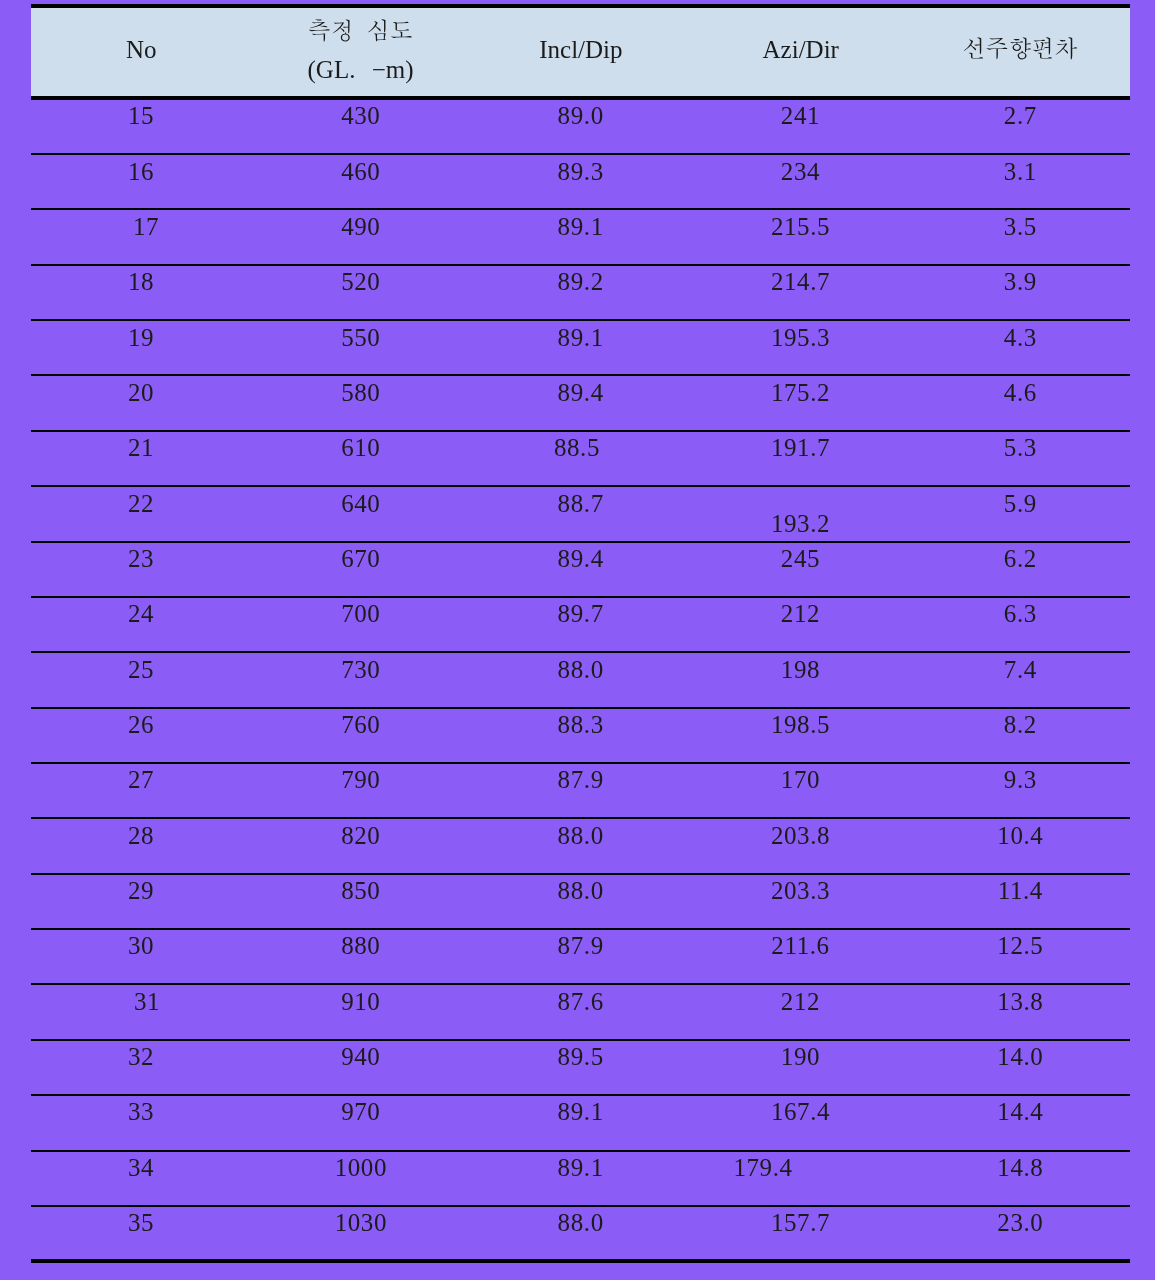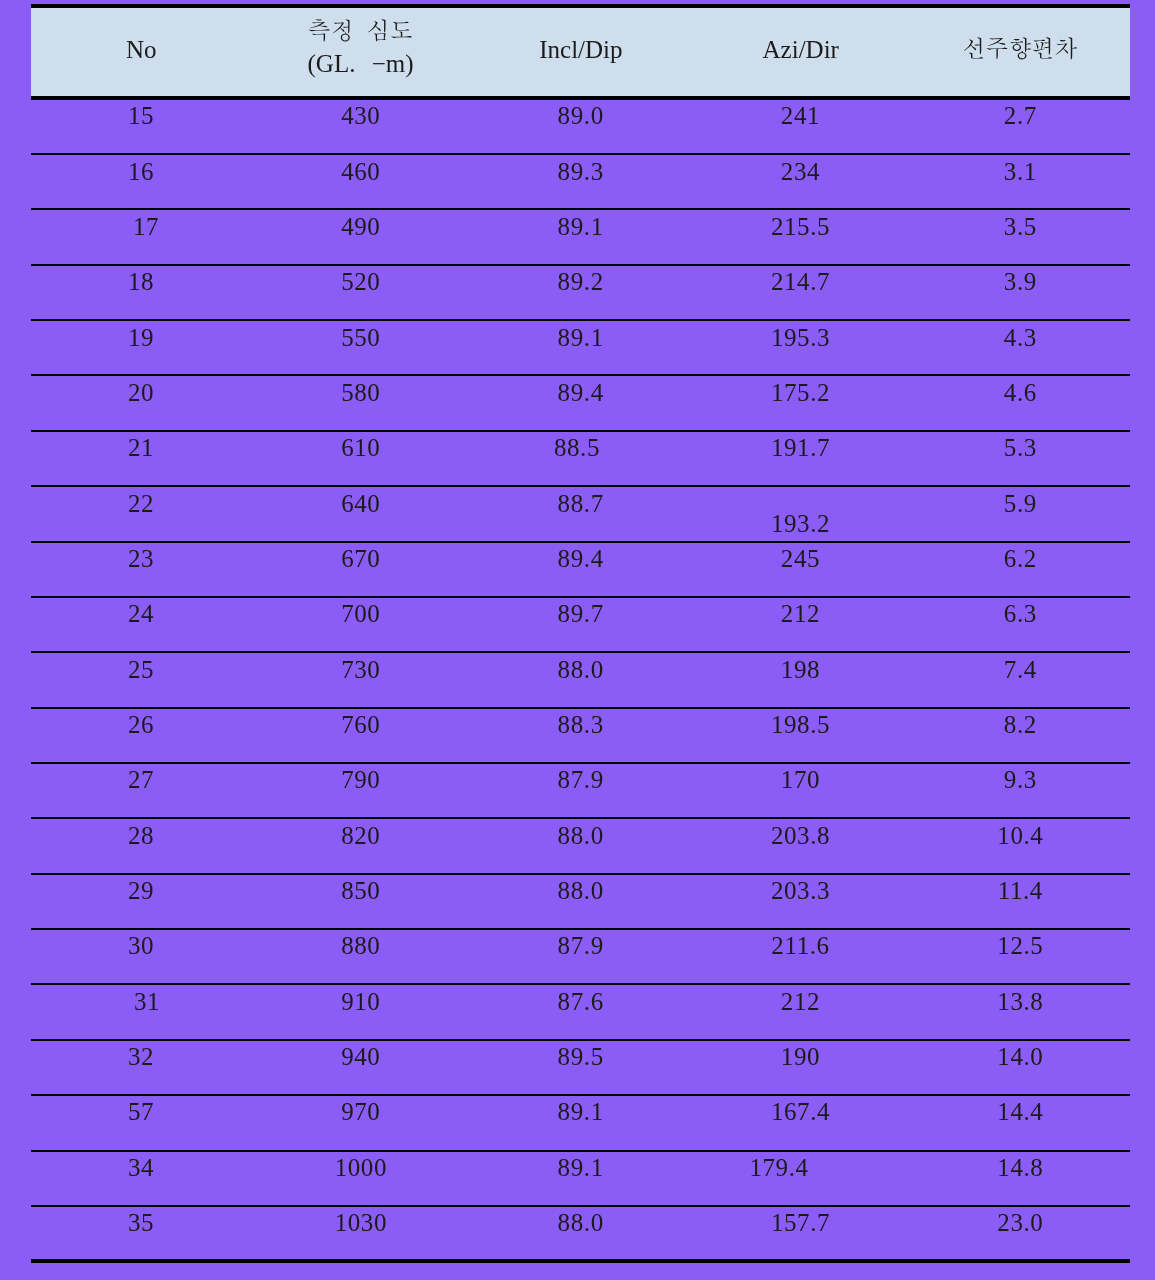--- a/index.html
+++ b/index.html
@@ -50,21 +50,21 @@
     <div class="rule thick" style="top:92.15px"></div>
 
     <div class="header-row">
       <div class="hcell" style="left:0.5px; top:32.16px">No</div>
       <div class="kocell" style="left:219.84px; top:11.1px">
         <svg class="ko-svg" width="102.75" height="32" viewBox="1.15 -24 102.75 32">
           <path d="M13.3 -16.2 14.1 -16.2Q12.2 -14.5 9 -13.2Q6.2 -12 2.6 -11.2Q2 -11.1 2.1 -10.9Q2.1 -10.8 2.7 -10.8Q5.6 -11.3 7.7 -11.9Q9.5 -12.4 11.3 -13.2Q11.9 -13 13.2 -12.7Q13.9 -12.6 15.6 -12.3Q16.6 -12.1 17.1 -12Q17.9 -11.8 18.5 -11.7Q19.4 -11.5 19.6 -11.9Q19.8 -12.3 19 -12.6Q17.5 -13.1 16.8 -13.2Q16.4 -13.3 15.8 -13.2L14.9 -13.1Q14.3 -13.1 13.3 -13.2Q12.2 -13.3 12.1 -13.6Q12.8 -13.9 13.8 -14.5Q14.4 -14.8 15.3 -15.5L16.1 -15.9Q17.1 -16.4 17.1 -16.7Q17.1 -16.9 16.1 -17Q15.3 -17.1 15 -17Q14.8 -17 14.6 -16.9Q14.5 -16.9 14.4 -16.9Q14.2 -16.8 14.1 -16.8L13.1 -16.7Q10.1 -16.6 8.7 -16.6Q6.6 -16.6 4.9 -16.8Q4 -17 4 -16.8Q3.9 -16.7 4.4 -16.4Q5.8 -15.7 6.3 -15.6Q6.6 -15.5 6.9 -15.7Q7 -15.7 7.1 -15.8Q7.2 -15.8 7.4 -15.9Q8.4 -16 10.2 -16.1Q11.4 -16.1 13.3 -16.2ZM9.7 -18.5 10.6 -18.5Q11.4 -18.4 11.9 -18.4Q12.8 -18.4 12.9 -18.5Q13.3 -18.5 13.5 -18.7Q13.7 -18.9 13.7 -19.1Q13.7 -19.3 13.4 -19.4Q13.2 -19.5 12.7 -19.5Q11.8 -19.5 10.8 -19.5Q9.2 -19.6 8.3 -19.8Q7.8 -20 7.7 -19.9Q7.6 -19.8 8 -19.5Q8.5 -19.1 8.8 -18.9Q9.4 -18.6 9.7 -18.5ZM17.3 -9.3 16.4 -9.3 12.7 -9.1Q8 -8.9 6.2 -8.9Q3.1 -8.9 1.9 -9.2Q1.3 -9.4 1.2 -9.2Q1.1 -9 1.5 -8.8Q3.3 -7.9 3.9 -7.7Q4.3 -7.6 4.6 -7.8Q4.8 -7.9 4.9 -8Q5.1 -8.1 5.3 -8.1Q6.9 -8.3 8.9 -8.4Q11.1 -8.5 12.1 -8.5L13.9 -8.5Q16.3 -8.6 17.5 -8.5Q19.6 -8.5 21 -8.4Q21.3 -8.4 21.5 -8.6Q21.7 -8.8 21.7 -9Q21.8 -9.3 21.5 -9.5Q21.3 -9.7 20.8 -9.8Q19.6 -9.9 19 -9.8Q18.7 -9.8 18.3 -9.6Q18.1 -9.5 17.9 -9.5Q17.6 -9.4 17.3 -9.3ZM15.8 -4.7V1.8Q15.8 2.8 16.2 2.7Q16.6 2.5 16.9 1.6Q17.1 0.6 17.2 -0.8Q17.2 -1.8 17.2 -4.4Q17.2 -4.5 17.3 -4.6Q17.3 -4.7 17.4 -4.9Q17.5 -5.2 17.4 -5.3Q17.2 -5.5 16.4 -5.5Q15.9 -5.6 15.7 -5.5Q15.5 -5.5 15.3 -5.4Q15.2 -5.3 15.1 -5.3Q15 -5.3 14.8 -5.3H14.5Q11.1 -5.1 9.4 -5.1Q6.3 -5 4.9 -5.2Q4.3 -5.3 4.3 -5.2Q4.2 -5 4.7 -4.7Q5.9 -4.1 6.4 -4Q6.7 -4 7.1 -4.2Q7.4 -4.2 7.5 -4.3Q7.8 -4.4 8.1 -4.4Q10.8 -4.5 12.4 -4.5Q14.8 -4.7 15.8 -4.7Z M28.8 -15.4 29 -15.5 30.6 -15.6 34.3 -15.8Q33.2 -13.4 30.8 -10.9Q28.4 -8.3 25.3 -6.2Q24.8 -5.8 24.8 -5.7Q24.9 -5.6 25.5 -5.9Q27.4 -6.9 29.2 -8.2Q30.9 -9.5 32.4 -11.1Q33.2 -10.2 34.2 -8.9Q34.9 -8.1 35.5 -7.4Q35.8 -7 36 -7Q36.3 -6.9 36.5 -7.1Q36.6 -7.3 36.5 -7.8Q36.4 -8.3 36 -8.9Q35.8 -9.3 35.5 -9.5Q35.3 -9.6 35 -9.7Q34.5 -9.9 34.2 -10.2Q33.5 -10.6 32.8 -11.5Q33.7 -12.5 34.4 -13.5Q35 -14.4 35.7 -15.6L35.9 -15.9Q36.2 -16.2 36.2 -16.4Q36.1 -16.5 35.3 -16.6Q34.8 -16.6 34.5 -16.6Q34.4 -16.5 34.2 -16.5Q34.1 -16.5 34.1 -16.4Q34 -16.4 33.9 -16.4L33.4 -16.4Q31.4 -16.2 30.2 -16.2Q28.1 -16.2 26.7 -16.3Q25.9 -16.5 25.9 -16.4Q25.8 -16.2 26.2 -15.9Q27.4 -15.3 27.7 -15.1Q28 -15.1 28.3 -15.2Q28.4 -15.3 28.5 -15.3Q28.6 -15.4 28.8 -15.4ZM36.7 -5.3 36.4 -5.3Q34.5 -4.9 33.6 -3.7Q32.8 -2.5 33 -1.1Q33.2 0.4 34.3 1.4Q35.6 2.5 37.6 2.5Q39.5 2.5 40.7 1.3Q41.8 0.3 41.9 -1.2Q42 -2.7 41.1 -3.8Q40.1 -5.1 38.2 -5.3Q38.2 -5.4 38.3 -5.5Q38.3 -5.5 38.3 -5.6Q38.5 -5.8 38.5 -6Q38.4 -6.2 37.8 -6.5Q37.2 -6.7 37.1 -6.5Q37 -6.4 37.3 -6.1Q37.5 -5.8 37.3 -5.6Q37.2 -5.4 36.7 -5.3ZM37.4 -4.6Q38.8 -4.6 39.7 -3.7Q40.5 -2.8 40.6 -1.6Q40.6 -0.4 39.9 0.5Q39 1.4 37.5 1.4Q35.9 1.4 35 0.5Q34.2 -0.4 34.2 -1.6Q34.2 -2.8 35 -3.7Q35.9 -4.6 37.4 -4.6ZM40.3 -17.2V-12.3Q39.6 -12.2 38.3 -12.2Q37.1 -12.2 35.9 -12.2Q35.2 -12.3 35.2 -12.1Q35.2 -11.9 35.6 -11.6Q36.5 -11.2 36.8 -11.2Q37 -11.1 37.3 -11.2Q37.4 -11.3 37.6 -11.4Q37.7 -11.5 38 -11.5L40.3 -11.6V-7.4Q40.3 -6.3 40.5 -5.8Q40.6 -5.4 40.9 -5.7Q41.3 -6.2 41.4 -7.1Q41.6 -8 41.6 -9.5L41.7 -17.6L41.7 -18Q41.8 -18.4 41.7 -18.5Q41.6 -18.8 41 -19Q40.5 -19.2 39.9 -19.3Q39.1 -19.6 38.4 -19.6Q37.5 -19.6 37.6 -19.3Q37.7 -19.2 38.2 -18.9Q39.2 -18.5 39.7 -18.1Q40.2 -17.7 40.3 -17.2Z M67.7 -4.3V-4.1Q67.8 -3.3 67.9 -1.9Q67.9 -1.1 68 0.3L68.1 1.5Q68.2 2.5 68.6 2.4Q69 2.2 69.3 1.2Q70.1 1.2 72.7 1.1Q74.1 1.1 76.6 1H77.2Q77.8 1 77.8 0.6Q77.7 0.2 76.9 0.1L76.9 -0.5Q77.1 -1.7 77.2 -2.5Q77.4 -3.8 77.6 -4.6Q77.6 -4.8 77.6 -4.9Q77.7 -5 77.8 -5.1Q78 -5.5 77.9 -5.6Q77.8 -5.8 76.9 -5.8Q76.3 -5.8 76 -5.8Q75.9 -5.7 75.8 -5.7Q75.7 -5.6 75.7 -5.6Q75.6 -5.6 75.4 -5.6Q74.7 -5.5 72.3 -5.4Q70.3 -5.4 69.2 -5.3Q68.7 -5.5 68.1 -5.6Q67.3 -5.6 66.7 -5.6Q65.9 -5.6 65.9 -5.3Q65.9 -5.2 66.4 -5Q66.9 -4.9 67.2 -4.7Q67.6 -4.5 67.7 -4.3ZM69.1 -4.3Q69.1 -4.4 69.2 -4.5Q69.2 -4.6 69.3 -4.6L69.4 -4.7L73.2 -4.9L76 -4.9V-4.2Q76 -2.7 76 -1.8Q76 -0.4 76 0.1L75.9 0.2Q75.4 0.3 75.3 0.3Q75 0.4 74.6 0.5L69.3 0.6ZM76.2 -17.6V-7.6Q76.2 -6.6 76.6 -6.5Q76.9 -6.5 77.3 -7.4Q77.4 -8 77.5 -9Q77.6 -9.8 77.6 -10.7L77.6 -17.9L77.7 -18.4Q77.8 -18.7 77.7 -18.8Q77.6 -19 77 -19.2Q76.5 -19.4 75.8 -19.6Q75 -19.8 74.4 -19.8Q73.7 -19.7 73.6 -19.6Q73.5 -19.4 74.2 -19.1Q75.2 -18.7 75.7 -18.3Q76.2 -17.9 76.2 -17.6ZM67.9 -15.8 67.9 -15.7Q67.1 -13.7 65.3 -11.5Q63.3 -9.1 61 -7.4Q60.4 -7 60.4 -6.9Q60.5 -6.7 61.3 -7.1Q63.2 -8.2 65 -9.8Q66.7 -11.3 67.7 -12.6L71.5 -8.5Q71.9 -8.1 72.3 -7.9Q72.6 -7.8 72.8 -8Q73 -8.2 72.9 -8.7Q72.8 -9.1 72.5 -9.6Q71.9 -10.3 71.5 -10.7Q71.2 -10.9 70.7 -11.1Q70.4 -11.2 70.3 -11.3Q69.9 -11.5 69.6 -11.7Q69.2 -12 68.8 -12.4Q68.4 -12.8 68.1 -13.1Q68.3 -13.5 68.7 -14.2Q69.1 -14.8 69.5 -15.5L69.6 -15.7Q69.9 -16 69.8 -16.2Q69.8 -16.4 69.5 -16.6Q69.1 -16.9 68.5 -17.2Q67.8 -17.6 67.2 -17.8Q66.3 -17.9 66.3 -17.6Q66.3 -17.4 66.7 -17.2Q67.2 -16.9 67.5 -16.5Q67.9 -16.1 67.9 -15.8Z M87.7 -15.1 87.7 -10.1Q87.7 -9.3 88.3 -8.8Q88.8 -8.4 89.5 -8.4H90.2Q93.5 -8.4 95.5 -8.4Q99.2 -8.4 100.2 -8.4Q100.6 -8.4 100.8 -8.6Q101.1 -8.8 101 -9.1Q101 -9.3 100.8 -9.5Q100.5 -9.7 100 -9.7Q99.1 -9.7 98.5 -9.6Q98.2 -9.5 97.8 -9.3Q97.6 -9.2 97.4 -9.1Q97.1 -9.1 96.6 -9Q95 -9 92.9 -8.9Q91 -8.9 89.9 -9Q89.4 -9 89.3 -9.2Q89.1 -9.4 89.1 -9.8V-15.2Q89.1 -15.5 89.2 -15.5Q89.3 -15.6 89.4 -15.6L89.6 -15.7Q92.2 -15.7 94 -15.8Q97.2 -15.8 99.6 -15.9Q100.1 -15.9 100.4 -16.1Q100.6 -16.3 100.6 -16.5Q100.6 -16.8 100.3 -17Q100 -17.2 99.5 -17.2Q98.5 -17.2 98 -17.1Q97.7 -17 97.4 -16.9Q97.1 -16.7 96.8 -16.6Q96.4 -16.5 95.6 -16.4L89.2 -16.3Q88.7 -16.5 88 -16.7Q87.1 -16.9 86.1 -16.9Q85.3 -16.9 85.4 -16.6Q85.4 -16.4 85.8 -16.3Q86.7 -16 87.1 -15.8Q87.6 -15.4 87.7 -15.1ZM93 -5.9 93 -2.3Q89.8 -2.2 87.8 -2.2Q85.7 -2.3 83.9 -2.6Q83.2 -2.7 83.3 -2.5Q83.3 -2.2 84 -1.9Q85.6 -1.1 86.1 -1Q86.5 -0.9 87 -1.1Q87.2 -1.2 87.4 -1.3Q87.6 -1.4 88 -1.4Q91.6 -1.7 95.6 -1.7Q99.7 -1.8 102.8 -1.4Q103.3 -1.4 103.6 -1.6Q103.9 -1.7 103.9 -2Q103.9 -2.3 103.5 -2.5Q103.2 -2.8 102.5 -2.9Q101.5 -3.1 101 -3Q100.7 -3 100.3 -2.8Q100 -2.7 99.8 -2.7Q99.5 -2.6 99 -2.5L97.9 -2.4Q96.3 -2.3 95.7 -2.3Q94.9 -2.3 94.4 -2.3L94.4 -6.3L94.5 -6.6Q94.6 -7 94.3 -7.1Q93.9 -7.3 92.2 -7.4Q91.6 -7.4 91.5 -7.3Q91.5 -7.1 91.9 -7Q92.5 -6.7 92.7 -6.5Q93 -6.2 93 -5.9Z"></path>
         </svg>
         <span class="kotext">측정 심도</span>
       </div>
-      <div class="hcell gl" style="left:219.84px; top:46px">(GL. −m)</div>
+      <div class="hcell gl" style="left:219.84px; top:52px">(GL. −m)</div>
       <div class="hcell" style="left:440.18px; top:32.16px">Incl/Dip</div>
       <div class="hcell" style="left:660.02px; top:32.16px">Azi/Dir</div>
       <div class="kocell" style="left:879.36px; top:28.9px">
         <svg class="ko-svg" width="113.0" height="32" viewBox="1.44 -24 113.0 32">
           <path d="M8.6 -15.3 8.6 -15.1Q7.7 -13 6 -10.8Q4.1 -8.5 2 -6.9Q1.3 -6.4 1.5 -6.3Q1.6 -6.1 2.3 -6.6Q3.9 -7.6 5.5 -8.9Q7.3 -10.4 8.2 -11.6L12.2 -7.2Q12.6 -6.8 12.9 -6.7Q13.3 -6.6 13.4 -6.8Q13.6 -7 13.5 -7.4Q13.4 -7.9 13.1 -8.4Q12.4 -9.1 12 -9.5Q11.7 -9.7 11.3 -9.9Q11.1 -10 10.9 -10.1Q10.6 -10.2 10.3 -10.5Q10 -10.7 9.5 -11.2Q9.1 -11.5 8.6 -12.2Q8.9 -12.7 9.3 -13.4Q9.5 -13.7 10 -14.5L10.2 -14.9L10.3 -15.2Q10.5 -15.5 10.5 -15.7Q10.5 -15.9 10.2 -16.2Q9.7 -16.5 9.1 -16.8Q8.2 -17.2 7.3 -17.4Q6.6 -17.5 6.6 -17.3Q6.6 -17.1 7.1 -16.9Q7.5 -16.5 8 -16.1Q8.6 -15.5 8.6 -15.3ZM17.2 -17.4V-12.6L13.7 -12.4L12.5 -12.3Q11.9 -12.4 11.8 -12.3Q11.8 -12.1 12.3 -11.8Q13.3 -11.3 13.7 -11.3Q14 -11.2 14.2 -11.4Q14.4 -11.5 14.5 -11.5Q14.6 -11.6 14.9 -11.6L17.2 -11.8L17.3 -4.4Q17.3 -3.4 17.5 -2.9Q17.6 -2.5 17.9 -2.8Q18.3 -3.2 18.5 -4.2Q18.6 -5 18.7 -6.7V-17.6L18.7 -18.1Q18.8 -18.5 18.7 -18.6Q18.6 -18.8 18 -19L18 -19Q17.3 -19.3 16.8 -19.4Q16.1 -19.6 15.5 -19.6Q14.5 -19.6 14.7 -19.3Q14.8 -19 15.5 -18.8Q16.2 -18.5 16.7 -18.2Q17.2 -17.8 17.2 -17.4ZM8.4 -2.7 8.4 -0Q8.4 0.8 9.1 1.2Q9.7 1.5 10.9 1.5H19.9Q20.2 1.5 20.4 1.3Q20.6 1.2 20.5 0.9Q20.5 0.7 20.2 0.5Q19.9 0.2 19.3 0.2Q18.3 0.2 17.8 0.3Q17.5 0.3 17.1 0.5Q16.9 0.7 16.7 0.7Q16.4 0.8 15.9 0.9L10.9 0.9Q10.3 0.9 10.1 0.7Q9.9 0.5 9.9 0.1L9.8 -3.1L9.9 -3.4Q9.9 -3.8 9.9 -3.9Q9.8 -4.1 9.4 -4.1Q9 -4.2 8.4 -4.2Q7.7 -4.3 6.9 -4.3Q6.2 -4.2 6.2 -4Q6.2 -3.8 6.6 -3.7Q7.5 -3.4 7.9 -3.2Q8.3 -3 8.4 -2.7Z M37 -18.7H36.9Q34.3 -18.6 31.6 -18.6Q28.8 -18.6 27.5 -18.8Q27 -18.9 27 -18.8Q26.9 -18.6 27.4 -18.3Q28.9 -17.6 29.4 -17.5Q29.7 -17.5 30.1 -17.6Q30.2 -17.7 30.3 -17.7Q30.5 -17.8 30.7 -17.8L37.6 -18.1Q35.6 -15.8 31.9 -14Q29.4 -12.7 25.7 -11.5Q25 -11.3 25.1 -11.2Q25.2 -11 26.1 -11.2Q28.3 -11.7 30.5 -12.5Q32.6 -13.2 34.5 -14.2Q36.2 -13.7 38.2 -13.1Q40.4 -12.5 41.4 -12.2Q42.6 -11.9 42.7 -12.4Q42.9 -12.9 41.9 -13.4Q40.8 -13.8 40.2 -13.9Q39.8 -14 39.3 -13.9Q38.9 -13.9 38.7 -13.9Q38.3 -13.9 37.8 -13.9Q37.3 -14 36.5 -14.2Q36 -14.4 35.3 -14.6Q35.9 -15 37.2 -16Q38.3 -16.9 39.5 -17.9L39.8 -18.1Q40.3 -18.4 40.3 -18.6Q40.3 -18.9 39.2 -19Q38.6 -19 38.3 -19Q38.1 -19 37.9 -18.9Q37.8 -18.8 37.6 -18.8Q37.4 -18.7 37 -18.7ZM33.9 -8.1V0.8Q33.9 2.1 34.2 2.2Q34.5 2.2 34.9 1.3Q35.2 0.3 35.3 -2.1Q35.3 -3.5 35.3 -6.4L35.4 -8.1Q38.3 -8.2 40.2 -8.1Q42 -8.1 43.8 -7.9Q44.2 -7.9 44.5 -8Q44.7 -8.1 44.7 -8.4Q44.8 -8.6 44.6 -8.8Q44.4 -9.1 44 -9.1Q42.5 -9.4 42 -9.4Q41.6 -9.4 41.3 -9.2Q41.1 -9.1 40.9 -9.1Q40.4 -8.9 39.8 -8.8Q35.6 -8.7 32.4 -8.6Q27.6 -8.5 24.9 -8.8Q24.2 -9 24.1 -8.8Q24 -8.6 24.6 -8.3Q26.3 -7.4 27 -7.3Q27.4 -7.2 27.8 -7.5Q28 -7.6 28.1 -7.6Q28.2 -7.7 28.4 -7.7Q29.4 -7.8 31 -7.9Q32.8 -8.1 33.9 -8.1Z M53.1 -16.6 55.6 -16.7Q56.8 -16.8 56.9 -17.3Q56.9 -17.8 55.9 -17.9Q54.1 -17.9 53.2 -17.9Q52.6 -17.9 51.9 -18Q51.2 -18.2 51.1 -18Q51.1 -17.9 51.4 -17.6Q51.9 -17.2 52.3 -17Q52.8 -16.7 53.1 -16.6ZM56.8 -15H56.4Q53.6 -14.8 51.8 -14.8Q50.1 -14.8 48.5 -15Q47.8 -15.1 47.8 -15Q47.7 -14.8 48.3 -14.5Q49.3 -13.9 49.7 -13.8Q50 -13.7 50.3 -13.9Q50.4 -14 50.5 -14Q50.6 -14 50.8 -14.1Q51.7 -14.1 52.4 -14.2Q53.1 -14.3 53.6 -14.3Q54 -13.9 54 -13.6Q54.1 -13.2 53.7 -13Q51.8 -12.7 50.8 -11.6Q49.9 -10.6 50 -9.3Q50.2 -8 51.3 -7.1Q52.5 -6.1 54.4 -6.1Q56.1 -6.1 57.2 -7.1Q58.3 -8 58.4 -9.3Q58.6 -10.6 57.7 -11.6Q56.7 -12.7 54.8 -13Q54.8 -13 54.8 -13.1Q54.8 -13.2 54.9 -13.3Q55 -13.5 54.9 -13.7Q54.9 -14 54.5 -14.3Q55.8 -14.4 56.8 -14.4Q58.3 -14.5 59.6 -14.5Q60.1 -14.5 60.4 -14.7Q60.6 -14.8 60.6 -15.1Q60.6 -15.3 60.3 -15.5Q59.9 -15.7 59.4 -15.7Q58.6 -15.7 58.2 -15.6Q58 -15.5 57.7 -15.4Q57.5 -15.3 57.4 -15.2Q57.1 -15.1 56.8 -15ZM54.3 -12.3Q55.6 -12.3 56.4 -11.5Q57.1 -10.7 57.1 -9.7Q57.1 -8.6 56.4 -7.9Q55.6 -7.1 54.3 -7.1Q52.9 -7.1 52.1 -7.9Q51.3 -8.6 51.3 -9.7Q51.3 -10.7 52.1 -11.5Q52.9 -12.3 54.3 -12.3ZM62.4 -17.6V-6Q62.4 -4.9 62.8 -4.8Q63 -4.7 63.4 -5.3Q63.5 -5.6 63.6 -6Q63.7 -6.6 63.8 -7.4L67.6 -7.5Q67.9 -7.5 68.1 -7.7Q68.3 -7.8 68.3 -8Q68.2 -8.3 68 -8.4Q67.7 -8.6 67.3 -8.6Q66.5 -8.7 66 -8.6Q65.8 -8.6 65.5 -8.4Q65.4 -8.3 65.3 -8.3Q65.1 -8.2 64.9 -8.1L63.8 -8.1V-12.6L67.6 -12.7Q67.9 -12.7 68.1 -12.8Q68.3 -13 68.3 -13.2Q68.3 -13.5 68 -13.6Q67.7 -13.8 67.3 -13.8Q66.5 -13.9 66.1 -13.8Q65.9 -13.7 65.7 -13.5Q65.5 -13.4 65.4 -13.4Q65.2 -13.3 65 -13.3L63.9 -13.2L63.9 -17.6L63.9 -18.1Q64 -18.5 63.9 -18.6Q63.8 -18.8 63.2 -19Q62.4 -19.3 62 -19.4Q61.3 -19.6 60.7 -19.6Q59.9 -19.6 59.9 -19.3Q59.8 -19.1 60.4 -18.9Q61.3 -18.6 61.9 -18.2Q62.4 -17.9 62.4 -17.6ZM58.7 -4.8 58.6 -4.7Q56.7 -4.5 55.8 -3.3Q54.9 -2.2 55.1 -0.9Q55.3 0.5 56.4 1.4Q57.6 2.4 59.5 2.4Q61.4 2.4 62.7 1.3Q63.8 0.4 63.9 -0.9Q64.1 -2.3 63.1 -3.3Q62.1 -4.5 60.2 -4.8L60.3 -5Q60.5 -5.3 60.4 -5.5Q60.3 -5.7 59.6 -6Q59 -6.2 58.9 -6.1Q58.8 -6 59.1 -5.6Q59.3 -5.4 59.2 -5.1Q59.1 -4.9 58.7 -4.8ZM59.5 -4Q61 -4 61.9 -3.2Q62.6 -2.5 62.6 -1.4Q62.6 -0.3 61.9 0.4Q61 1.3 59.5 1.3Q58 1.3 57.2 0.4Q56.4 -0.3 56.4 -1.4Q56.4 -2.5 57.2 -3.2Q58 -4 59.5 -4Z M78.6 -16.6 78.2 -16.6Q77.1 -16.4 75.4 -16.4Q73.8 -16.4 71.8 -16.5Q71.2 -16.6 71.2 -16.5Q71.1 -16.3 71.6 -16Q72.6 -15.5 73 -15.4Q73.3 -15.3 73.7 -15.5Q73.9 -15.5 74 -15.6Q74.2 -15.6 74.5 -15.7Q76 -15.8 77.4 -15.9Q79 -16 81 -16Q81.6 -16 82 -16.2Q82.4 -16.4 82.4 -16.6Q82.4 -16.9 82.1 -17.1Q81.7 -17.2 81.1 -17.2Q80.4 -17.2 80.1 -17.2Q79.8 -17.1 79.6 -17Q79.4 -16.9 79.2 -16.8Q79 -16.7 78.6 -16.6ZM79.3 -13.4 79.4 -13.2Q79.1 -11.3 78.9 -9.8Q78.7 -8.6 78.5 -7.7Q76.3 -7.2 74.6 -7.1Q72.6 -7 71.2 -7.3Q70.6 -7.4 70.5 -7.3Q70.5 -7.1 71 -6.7Q72.7 -5.7 73.3 -5.6Q73.7 -5.5 74.1 -5.7Q74.3 -5.8 74.4 -5.9Q74.5 -6 74.7 -6Q76.3 -6.3 78.3 -6.9Q80.7 -7.5 81.6 -7.9Q82.2 -8.3 82.1 -8.4Q82 -8.5 81.3 -8.3Q80.9 -8.2 80.3 -8.1Q80 -8 79.4 -7.8L79.2 -7.8L80.1 -10.7L80.9 -13.3L81 -13.7Q81.1 -13.9 81.1 -14Q81.1 -14.1 80.8 -14.3Q80.3 -14.5 79.8 -14.7Q79.2 -14.9 78.6 -15Q77.9 -15 77.9 -14.8Q77.8 -14.6 78.3 -14.4Q78.8 -14.1 79.1 -13.9Q79.3 -13.6 79.3 -13.4ZM75.8 -9.4 75.8 -9.8Q75.9 -10.5 75.4 -11.5Q75 -12.5 74 -13.9Q73.5 -14.5 73.4 -14.4Q73.3 -14.2 73.5 -13.7Q74.1 -11.9 74.3 -10.6Q74.5 -9.9 74.6 -9L74.6 -8.9Q74.7 -8.1 75.1 -8.1Q75.6 -8.2 75.8 -9.4ZM86.1 -17.6V-14.6H85Q84.3 -14.6 83.9 -14.6Q83.2 -14.6 82.3 -14.6Q81.7 -14.6 81.6 -14.5Q81.6 -14.4 82.1 -14.1Q83 -13.6 83.3 -13.6Q83.5 -13.5 83.7 -13.7Q83.8 -13.7 83.8 -13.7Q83.9 -13.8 84.1 -13.8L84.3 -13.8Q84.9 -13.9 85.2 -13.9Q85.6 -13.9 86.1 -13.9L86.1 -10.1Q85.1 -10 84.4 -10Q83.3 -9.9 82.4 -9.9Q81.7 -10 81.6 -9.8Q81.5 -9.7 82 -9.4Q83 -9 83.4 -8.9Q83.6 -8.8 83.8 -9Q83.9 -9.1 84 -9.1Q84.1 -9.1 84.3 -9.1Q84.6 -9.2 85.2 -9.3Q85.6 -9.3 86.2 -9.3V-3.9Q86.2 -2.9 86.3 -2.5Q86.5 -2.2 86.8 -2.5Q87.2 -3.1 87.4 -3.9Q87.6 -4.9 87.6 -7.1L87.6 -17.7L87.7 -18.2Q87.8 -18.5 87.7 -18.6Q87.6 -18.9 86.9 -19.1Q86.4 -19.3 85.6 -19.5Q84.6 -19.7 84.2 -19.7Q83.3 -19.5 83.5 -19.3Q83.6 -19.1 84.1 -19Q85 -18.6 85.5 -18.2Q86.1 -17.9 86.1 -17.6ZM77.4 -2.7V-0Q77.5 0.8 78.1 1.2Q78.7 1.5 79.9 1.6H88.7Q89 1.5 89.1 1.4Q89.3 1.2 89.2 0.9Q89.2 0.7 88.9 0.5Q88.6 0.3 88.1 0.2Q87 0.2 86.5 0.3Q86.2 0.4 85.9 0.5Q85.6 0.7 85.4 0.7Q85.1 0.9 84.6 0.9L80 1Q79.4 0.9 79.2 0.7Q78.9 0.6 78.8 0.2L78.9 -3.1L78.9 -3.4Q79 -3.8 78.9 -3.9Q78.8 -4.1 78.4 -4.2Q78.1 -4.2 77.4 -4.3Q76.7 -4.3 76 -4.3Q75.3 -4.2 75.2 -4Q75.2 -3.8 75.7 -3.7Q76.6 -3.4 77 -3.2Q77.4 -3 77.4 -2.7Z M102.2 -12.7 102.6 -12.7Q101.2 -9.9 98.3 -7Q96.2 -4.9 93.5 -2.8Q93 -2.5 93 -2.4Q93.1 -2.3 93.8 -2.6Q95.8 -3.8 97.8 -5.3Q99.5 -6.7 100.7 -8Q101.3 -7.4 101.9 -6.7Q102.3 -6.3 103 -5.5Q103.5 -4.8 103.8 -4.5Q104.2 -4 104.6 -3.8Q104.7 -3.6 105 -3.5Q105.3 -3.5 105.4 -3.6Q105.6 -3.8 105.5 -4.1Q105.5 -4.5 105.2 -4.9Q104.6 -5.9 104 -6.3Q103.7 -6.6 103.1 -6.9Q102.5 -7.2 102.2 -7.4Q101.7 -7.8 101.2 -8.4Q102.1 -9.5 102.7 -10.4Q103.6 -11.5 104.2 -12.6L104.4 -12.8Q104.8 -13.2 104.8 -13.3Q104.8 -13.5 104.1 -13.6Q103.4 -13.6 103.1 -13.5Q102.8 -13.5 102.6 -13.4Q102.5 -13.4 102.4 -13.3Q102.3 -13.3 102.2 -13.3Q100.4 -13.1 98.2 -13Q96 -13 95 -13.1Q94.1 -13.3 94.1 -13.1Q94.1 -13 94.6 -12.7Q95.8 -12.1 96.2 -12Q96.4 -12 96.7 -12.1Q96.8 -12.2 96.9 -12.2Q97.1 -12.3 97.2 -12.3ZM99.1 -15.6H99.5Q100.6 -15.6 101.2 -15.7Q102.1 -15.7 102.4 -15.8Q103 -16.1 102.9 -16.5Q102.8 -16.8 102.2 -16.9Q100.9 -16.8 100 -16.9Q98.9 -16.9 98 -17Q97.2 -17.3 97.1 -17.2Q97 -17.1 97.3 -16.8Q97.7 -16.3 98.3 -16Q98.7 -15.7 99.1 -15.6ZM108.2 -17.8V1.5Q108.2 2.4 108.5 2.5Q108.7 2.7 109.1 2.1Q109.4 1.4 109.5 0.6Q109.6 -0.2 109.7 -1.4L109.7 -8.4H113.7Q114 -8.4 114.2 -8.6Q114.5 -8.8 114.4 -9Q114.4 -9.3 114.1 -9.5Q113.9 -9.7 113.4 -9.7Q112.6 -9.8 112.2 -9.7Q112 -9.6 111.7 -9.4Q111.5 -9.3 111.4 -9.2Q111.1 -9.1 110.8 -9.1H109.7V-17.8L109.7 -18.3Q109.8 -18.7 109.7 -18.8Q109.6 -19 109.2 -19.2Q108.7 -19.3 107.9 -19.5Q107.3 -19.7 106.5 -19.8Q105.7 -19.8 105.6 -19.6Q105.5 -19.4 106 -19.2Q106.9 -18.8 107.5 -18.5Q108.2 -18 108.2 -17.8Z"></path>
         </svg>
         <span class="kotext">선주향편차</span>
       </div>
     </div>
 
@@ -208,32 +208,32 @@
       <div class="row">
         <div class="rule thin" style="top:1090.3px"></div>
         <div class="cell" style="left:0.0px; top:1039.42px">32</div>
         <div class="cell" style="left:219.84px; top:1039.42px">940</div>
         <div class="cell" style="left:439.68px; top:1039.42px">89.5</div>
         <div class="cell" style="left:659.52px; top:1039.42px">190</div>
         <div class="cell" style="left:879.36px; top:1039.42px">14.0</div>
       </div>
       <div class="row">
         <div class="rule thin" style="top:1146.3px"></div>
-        <div class="cell" style="left:0.0px; top:1094.75px">57</div>
+        <div class="cell" style="left:0.0px; top:1094.75px">33</div>
         <div class="cell" style="left:219.84px; top:1094.75px">970</div>
         <div class="cell" style="left:439.68px; top:1094.75px">89.1</div>
         <div class="cell" style="left:659.52px; top:1094.75px">167.4</div>
         <div class="cell" style="left:879.36px; top:1094.75px">14.4</div>
       </div>
       <div class="row">
         <div class="rule thin" style="top:1201.3px"></div>
         <div class="cell" style="left:0.0px; top:1150.08px">34</div>
         <div class="cell" style="left:219.84px; top:1150.08px">1000</div>
         <div class="cell" style="left:439.68px; top:1150.08px">89.1</div>
-        <div class="cell" style="left:638px; top:1150.08px">179.4</div>
+        <div class="cell" style="left:622px; top:1150.08px">179.4</div>
         <div class="cell" style="left:879.36px; top:1150.08px">14.8</div>
       </div>
       <div class="row">
         <div class="rule thick" style="top:1254.92px"></div>
         <div class="cell" style="left:0.0px; top:1205.41px">35</div>
         <div class="cell" style="left:219.84px; top:1205.41px">1030</div>
         <div class="cell" style="left:439.68px; top:1205.41px">88.0</div>
         <div class="cell" style="left:659.52px; top:1205.41px">157.7</div>
         <div class="cell" style="left:879.36px; top:1205.41px">23.0</div>
       </div>

